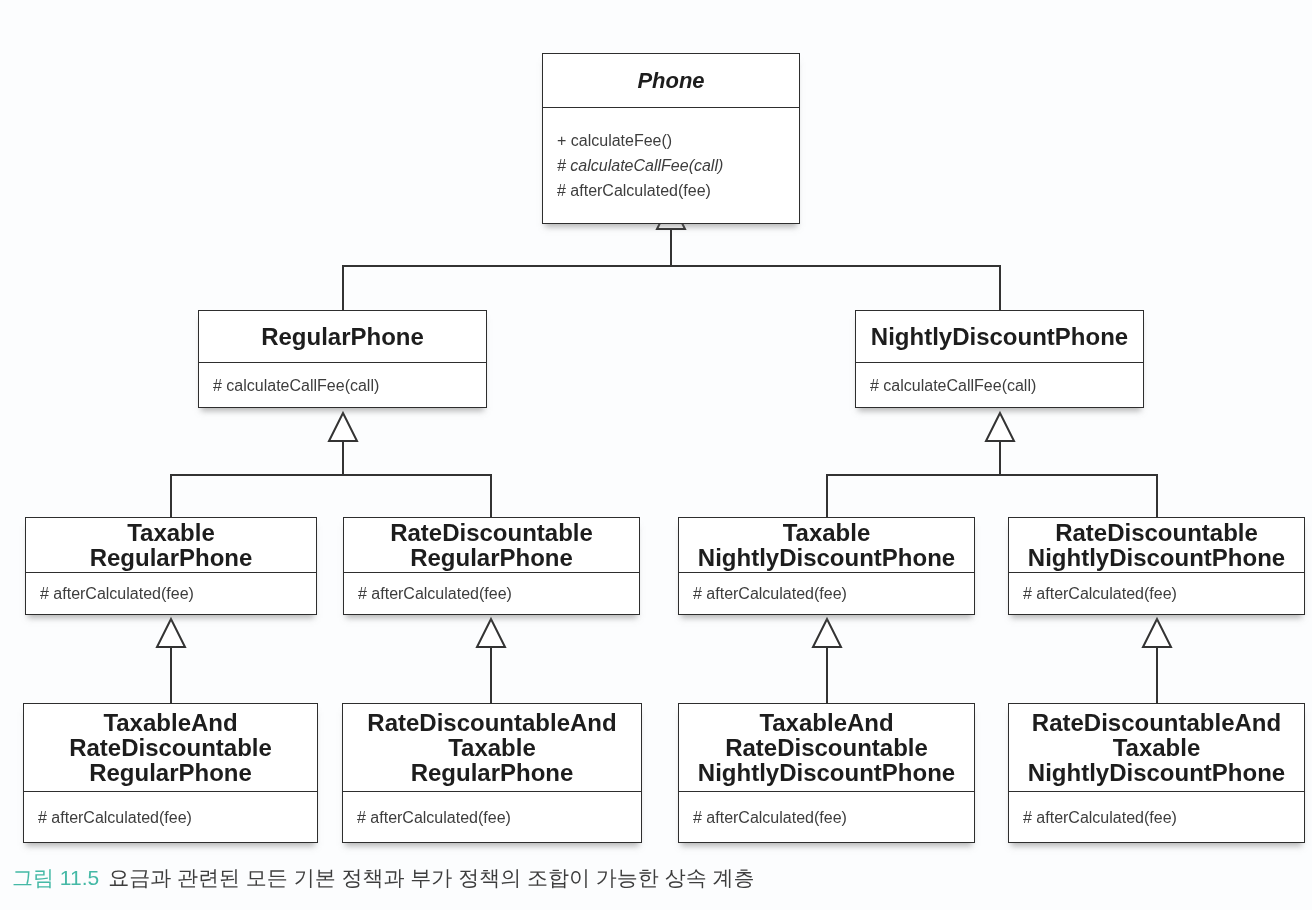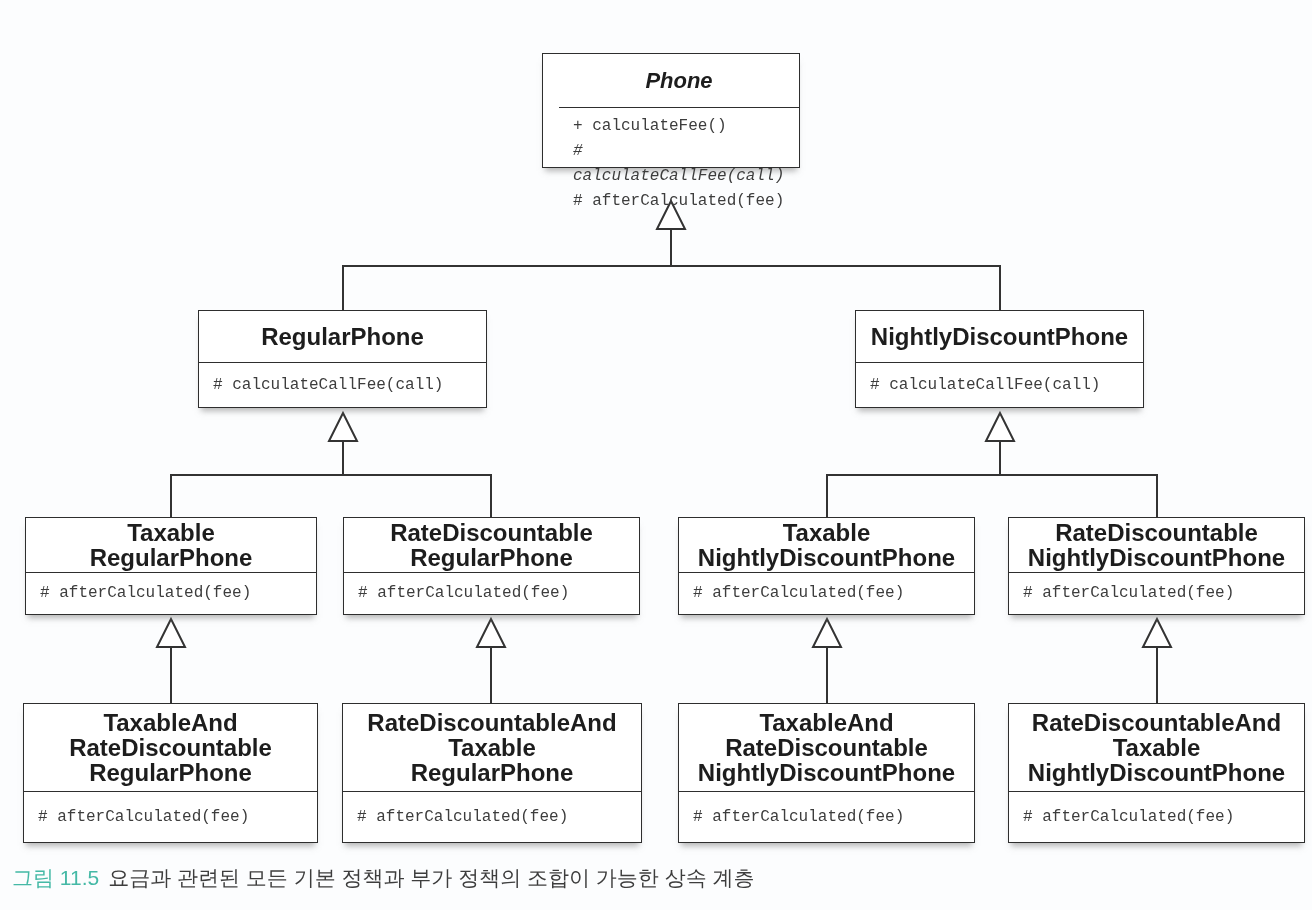--- a/index.html
+++ b/index.html
@@ -26,21 +26,20 @@
     display:flex; align-items:center; justify-content:center;
     text-align:center; font-weight:bold; font-size:24px; line-height:25px;
     color:var(--class-name,#1d1d1d);
     white-space:pre-line;
     border-bottom:1.5px solid #2e2e2e;
     flex:0 0 auto;
   }
   .uml-methods {
     flex:1; display:flex; flex-direction:column; justify-content:center;
     padding:6px 14px;
-    font-family:Liberation Mono, monospace;
   }
   .uml-method { font-size:16px; line-height:25px; color:var(--method-text,#3d3d3d); }
   .italic { font-style:italic; }
   .box-phone .uml-name { font-size:22px; font-style:italic; }
 
   .caption {
     position:absolute; left:12px; top:864px;
     font-size:21px; line-height:28px; color:var(--method-text,#3a3a3a);
   }
   .cap-label { color:var(--accent-teal,#45b9a6); margin-right:9px;margin-top:23px; }
@@ -74,21 +73,21 @@
     <g>
       <path class="ln" d="M827,647 V704"></path>
       <polygon class="tri" points="827,619 813,647 841,647"></polygon>
     </g>
     <g>
       <path class="ln" d="M1157,647 V704"></path>
       <polygon class="tri" points="1157,619 1143,647 1171,647"></polygon>
     </g>
   </svg>
 
-  <div class="uml-box box-phone" style="left:542px;top:53px;width:258px;height:115px;padding-left:16px;">
+  <div class="uml-box box-phone" style="left:542px;top:53px;width:258px;height:171px;">
     <div class="uml-name" style="height:54px;">Phone</div>
     <div class="uml-methods">
       <div class="uml-method">+ calculateFee()</div>
       <div class="uml-method italic"># calculateCallFee(call)</div>
       <div class="uml-method"># afterCalculated(fee)</div>
     </div>
   </div>
 
   <div class="uml-box" style="left:198px;top:310px;width:289px;height:98px;">
     <div class="uml-name" style="height:52px;">RegularPhone</div>

